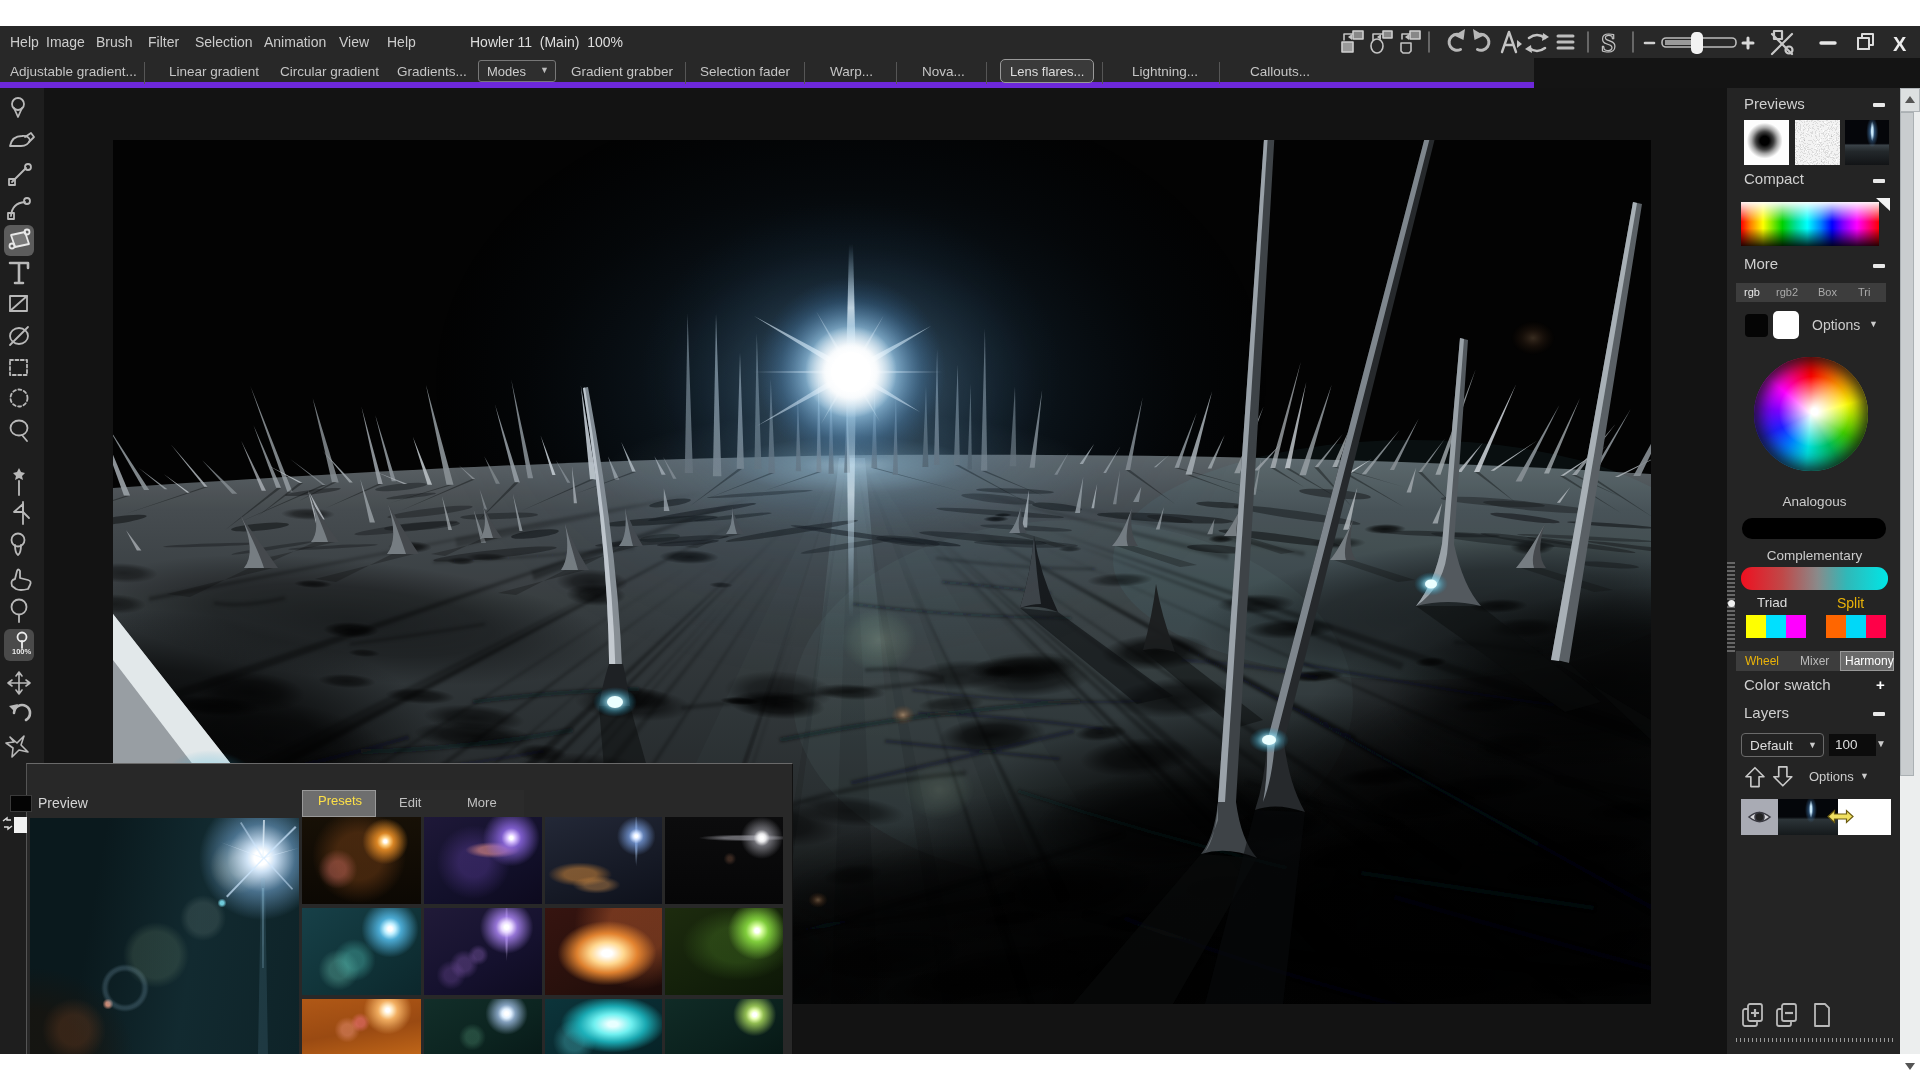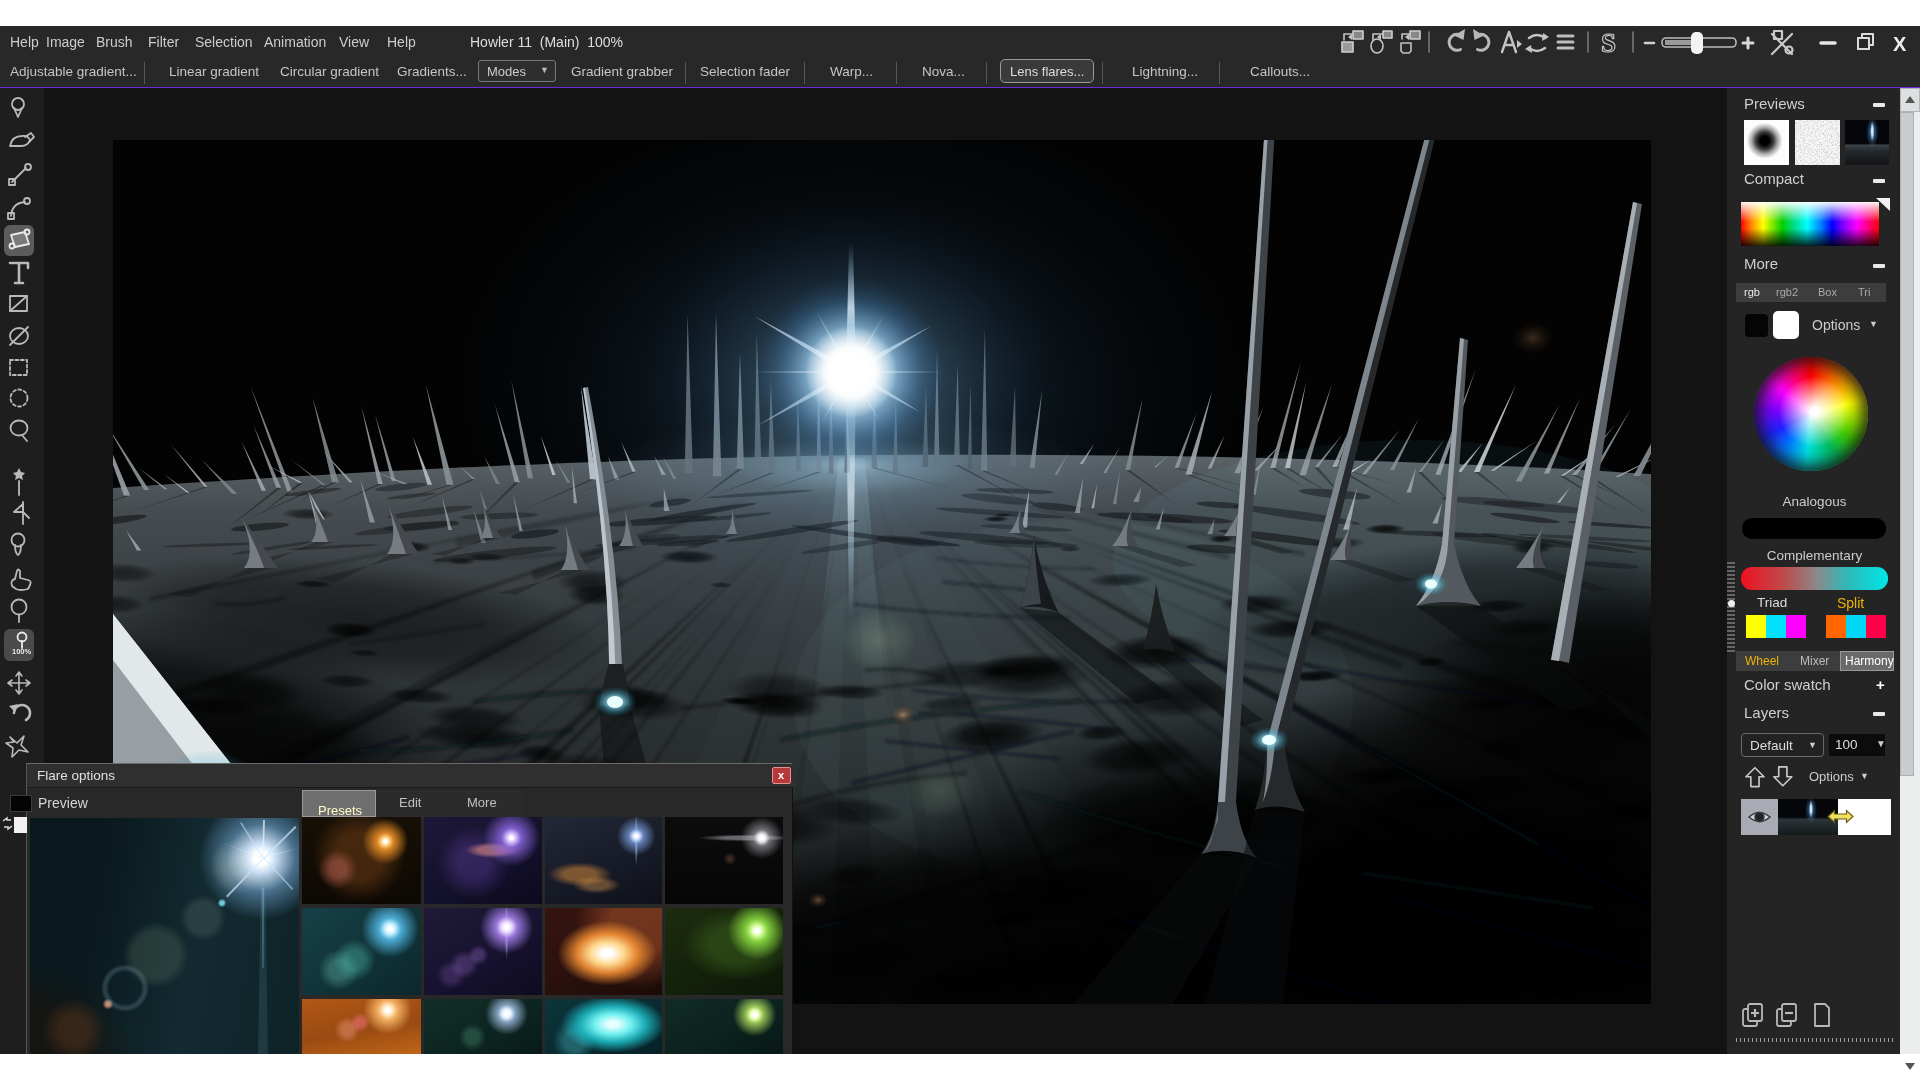--- a/index.html
+++ b/index.html
@@ -3,22 +3,22 @@
 <meta charset="utf-8">
 <style>
   * { margin:0; padding:0; box-sizing:border-box; }
   html,body { width:1920px; height:1080px; background:#ffffff; overflow:hidden;
     font-family:"Liberation Sans", sans-serif; }
   .abs { position:absolute; }
   #app { position:absolute; left:0; top:26px; width:1920px; height:1028px;
     background:#141414; overflow:hidden; }
   
   #menubar { position:absolute; left:0; top:0; width:1920px; height:32px; background:#282828; }
-  #toolbar2 { position:absolute; left:0; top:32px; width:1920px; height:30px; background:#282828;
-    border-bottom:1px solid #6d28d9; }
+  #toolbar2 { position:absolute; left:0; top:32px; width:1534px; height:30px; background:#282828;
+    border-bottom:6px solid #6d28d9; }
   .mitem { position:absolute; top:8px; color:#cccccc; font-size:14px; }
   .t2 { position:absolute; top:6px; color:#c5c5c5; font-size:13.5px; }
   .sep2 { position:absolute; top:4px; width:1px; height:22px; background:#565656; }
   
   #lefttools { position:absolute; left:0; top:62px; width:44px; height:966px; background:#1e1e1e; }
   
   #workspace { position:absolute; left:44px; top:62px; width:1683px; height:966px; background:#131313; }
   
   #canvas { position:absolute; left:113px; top:114px; width:1538px; height:864px; background:#000; }
   
@@ -854,21 +854,21 @@
   </div>
 </div>
 <span class="hdr" style="top:588px">Color swatch</span>
 <span class="abs" style="left:149px;top:588px;font-size:15px;color:#fff;font-weight:bold">+</span>
 <span class="hdr" style="top:616px">Layers</span>
 <div class="minus" style="left:146px;top:624px"></div>
 <div class="abs" style="left:14px;top:645px;width:83px;height:24px;border:1px solid #6a6a6a;border-radius:4px;background:#222">
   <span class="abs" style="left:8px;top:4px;font-size:13.5px;color:#ddd">Default</span>
   <span class="abs" style="left:66px;top:6px;font-size:9px;color:#ccc">▼</span>
 </div>
-<div class="abs" style="left:102px;top:646px;width:56px;height:22px;background:#0c0c0c">
+<div class="abs" style="left:102px;top:646px;width:47px;height:22px;background:#0c0c0c">
   <span class="abs" style="left:6px;top:3px;font-size:13.5px;color:#ddd">100</span>
 </div>
 <span class="abs" style="left:149px;top:650px;font-size:10px;color:#ccc">▼</span>
 <svg class="abs" style="left:14px;top:674px" width="120" height="32" viewBox="0 0 120 32">
  <g fill="none" stroke="#c9c9c9" stroke-width="2" stroke-linejoin="round">
   <path d="M10 28 v-12 h-6 l11 -11 l11 11 h-6 v12 Z" transform="scale(0.82) translate(2,2)"></path>
   <path d="M44 4 v12 h-6 l11 11 l11 -11 h-6 v-12 Z" transform="scale(0.82) translate(2,2)"></path>
  </g>
 </svg>
 <span class="abs" style="left:82px;top:681px;font-size:13px;color:#ccc">Options</span>
@@ -897,30 +897,24 @@
   <path d="M14 7 v8 M10 11 h8" stroke-width="2.2"></path>
   <rect x="36" y="7" width="14" height="17" rx="2"></rect>
   <rect x="41" y="2" width="14" height="17" rx="2" fill="#242424"></rect>
   <path d="M44 11 h8" stroke-width="2.2"></path>
   <path d="M74 2 h10 l4 4 v18 h-14 Z"></path>
  </g>
 </svg>
 <div class="abs" style="left:9px;top:950px;width:158px;height:5px;background:repeating-linear-gradient(90deg,#9a9a9a 0 1.5px, #242424 1.5px 4px);height:4px"></div>
 </div>
   <div id="dialog">
-      <div class="abs" style="left:0;top:0;width:767px;height:24px;background:#2f2f2f;border-bottom:1px solid #1a1a1a">
-  <span class="abs" style="left:10px;top:4px;font-size:13.5px;color:#e0e0e0">Flare options</span>
-  <div class="abs" style="left:745px;top:3px;width:19px;height:17px;background:#b73a3a;border:1px solid #e89090;border-radius:2px">
-    <span class="abs" style="left:5px;top:1px;font-size:11px;color:#fff;font-weight:bold">x</span>
-  </div>
-</div>
 <span class="abs" style="left:11px;top:31px;font-size:14px;color:#d5d5d5">Preview</span>
 <div class="abs" style="left:275px;top:26px;width:222px;height:27px;background:#2b2b2b"></div>
 <div class="abs" style="left:275px;top:26px;width:74px;height:27px;background:#6e6e6e;border:1px solid #999">
-  <span class="abs" style="left:15px;top:12px;font-size:13px;color:#fef9c3">Presets</span>
+  <span class="abs" style="left:15px;top:2px;font-size:13px;color:#fde047">Presets</span>
 </div>
 <span class="abs" style="left:372px;top:31px;font-size:13px;color:#c0c0c0">Edit</span>
 <span class="abs" style="left:440px;top:31px;font-size:13px;color:#c0c0c0">More</span>
 
 <div class="abs" style="left:3px;top:54px;width:269px;height:237px;background:
   radial-gradient(circle at 231px 40px, rgba(255,255,255,1) 0 7px, rgba(215,235,255,0.95) 14px, rgba(130,185,235,0.5) 34px, rgba(70,120,170,0) 62px),
   radial-gradient(circle at 208px 48px, rgba(235,205,145,0.4) 0 9px, rgba(235,205,145,0) 28px),
   radial-gradient(circle at 192px 85px, rgba(120,220,235,0.9) 0 1.8px, rgba(120,220,235,0) 4.5px),
   radial-gradient(circle at 173px 100px, rgba(145,165,155,0.18) 0 15px, rgba(145,165,155,0) 23px),
   radial-gradient(circle at 126px 137px, rgba(150,180,140,0.17) 0 23px, rgba(150,180,140,0) 33px),

